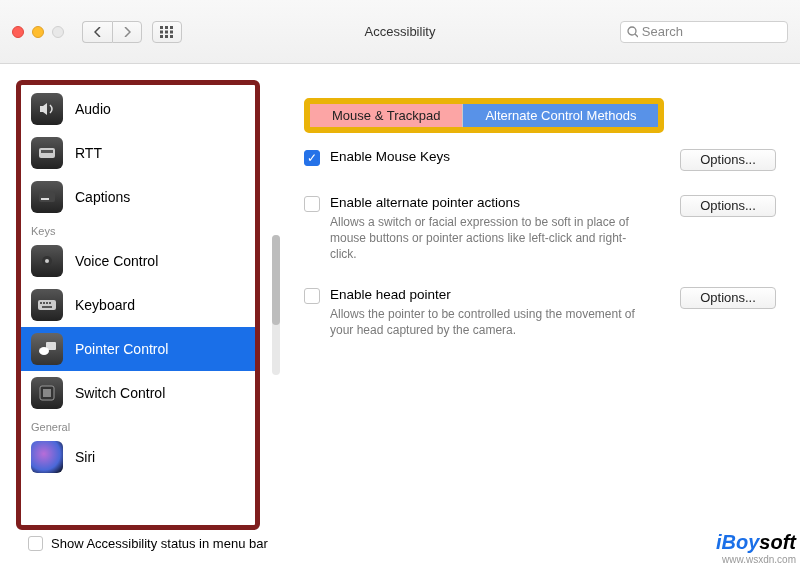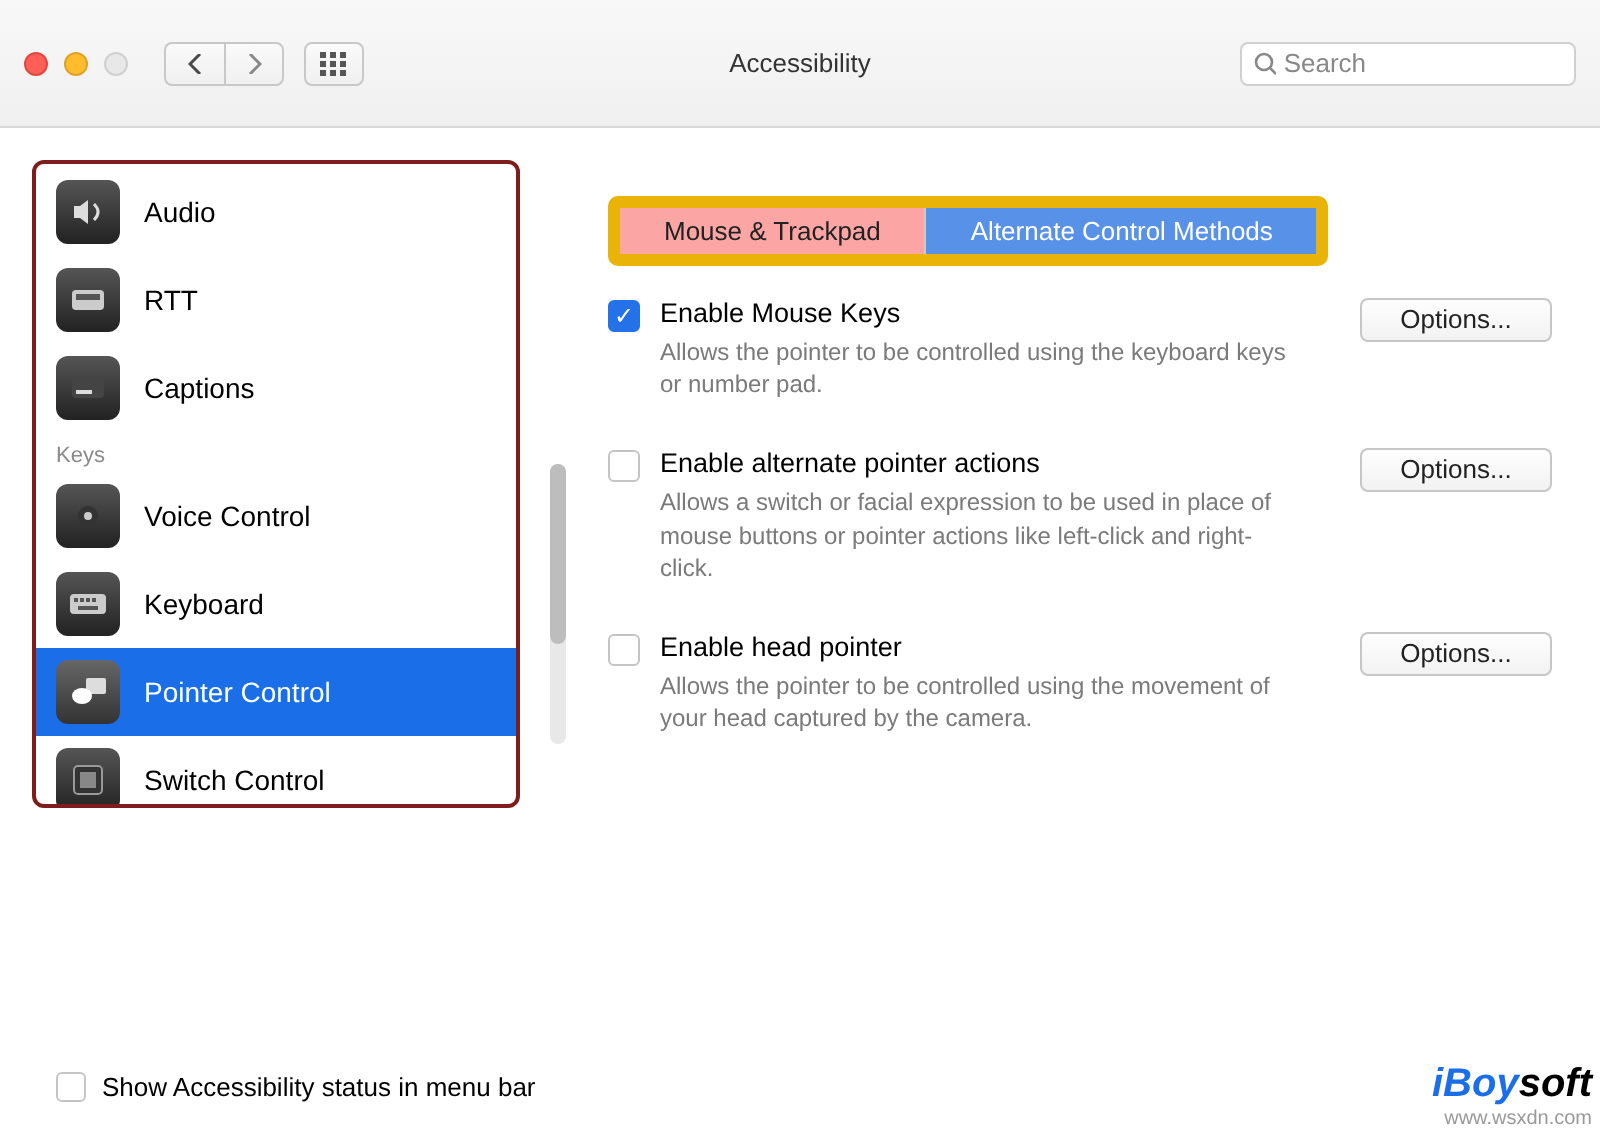--- a/index.html
+++ b/index.html
@@ -52,22 +52,22 @@
   background: #fff; border: 1px solid #d0d0d0; border-radius: 4px;
   display: flex; align-items: center; padding: 0 6px; gap: 4px;
 }
 .search-box input {
   border: none; outline: none; background: transparent;
   width: 100%; font-size: 13px; color: #333;
 }
 .search-box input::placeholder { color: #888; }
 .content { display: flex; height: calc(100% - 48px); padding: 16px 0 12px 16px; }
 .sidebar-wrap {
-  width: 244px; height: 324px;
-  border: 2px solid #7f1d1d; border-radius: 6px;
+  width: 244px; height: 450px;
+  border: 5px solid #7f1d1d; border-radius: 6px;
   background: #fff; position: relative;
   display: flex; flex-direction: column;
 }
 .sidebar-list { overflow: hidden; padding-top: 2px; }
 .cat-label {
   font-size: 11px; color: #8a8a8a; padding: 6px 10px 2px 10px;
 }
 .side-item {
   display: flex; align-items: center; gap: 12px;
   padding: 6px 10px; height: 44px; font-size: 14px; color: #000;
@@ -249,32 +249,31 @@
     <div class="tab-bar">
       <div class="tab">Mouse &amp; Trackpad</div>
       <div class="tab active">Alternate Control Methods</div>
     </div>
 
     <div class="setting">
       <div class="setting-left">
         <div class="chk checked">✓</div>
         <div class="setting-text">
           <div class="st-label">Enable Mouse Keys</div>
-          <div class="st-desc">Allows the pointer to be controlled using the keyboard keys or number pad.</div>
         </div>
       </div>
       <div class="options-btn">Options...</div>
     </div>
 
     <div class="setting">
       <div class="setting-left">
         <div class="chk"></div>
         <div class="setting-text">
           <div class="st-label">Enable alternate pointer actions</div>
-          <div class="st-desc">Allows a switch or facial expression to be used in place of mouse buttons or pointer actions like left-click and right-click.</div>
+          <div class="st-desc">Allows a switch or facial expression to be soft in place of mouse buttons or pointer actions like left-click and right-click.</div>
         </div>
       </div>
       <div class="options-btn">Options...</div>
     </div>
 
     <div class="setting">
       <div class="setting-left">
         <div class="chk"></div>
         <div class="setting-text">
           <div class="st-label">Enable head pointer</div>

